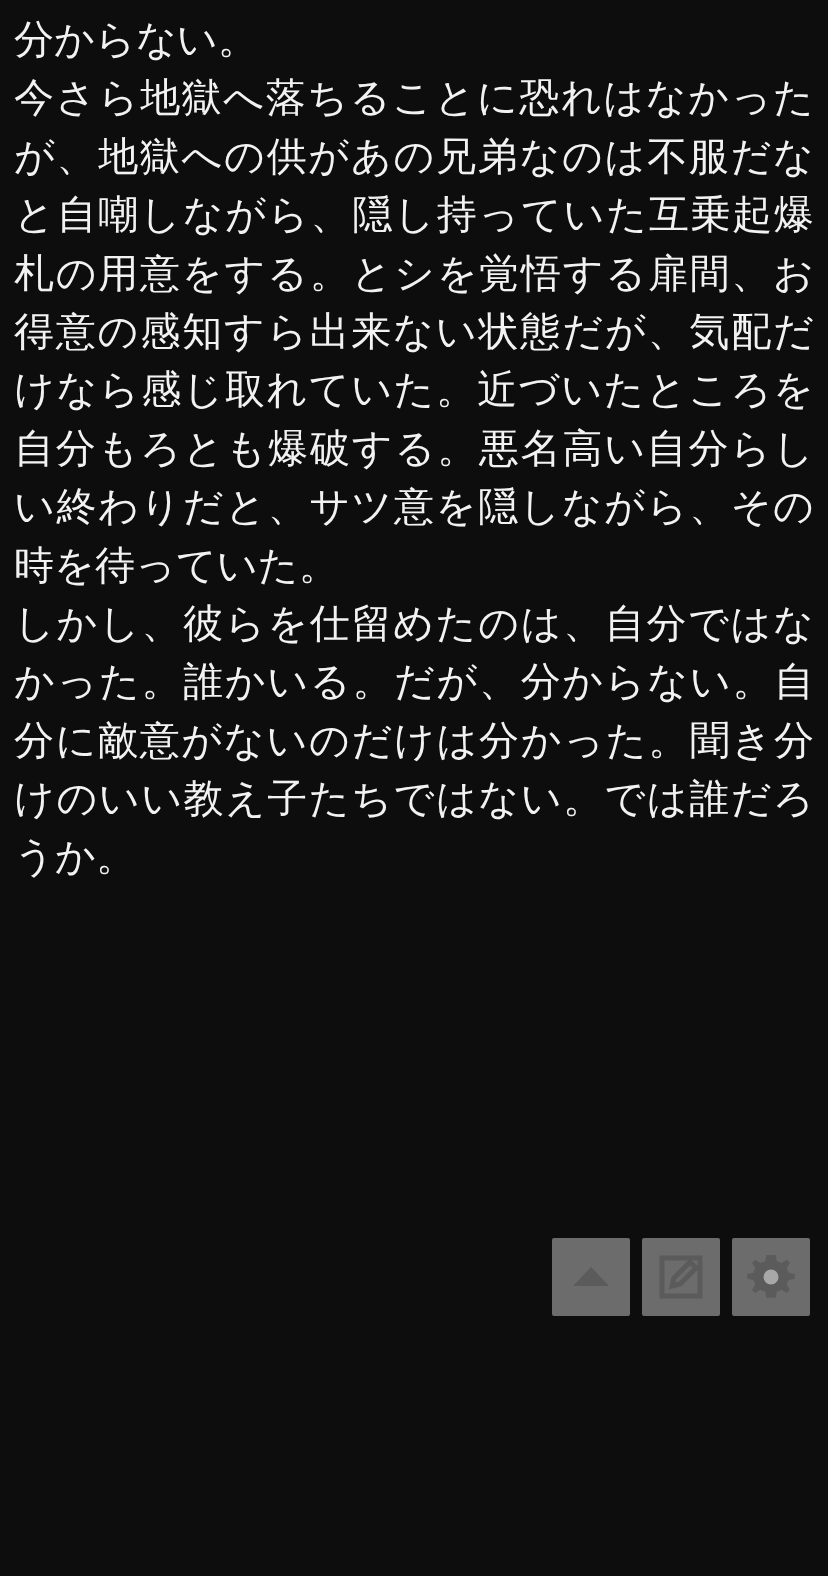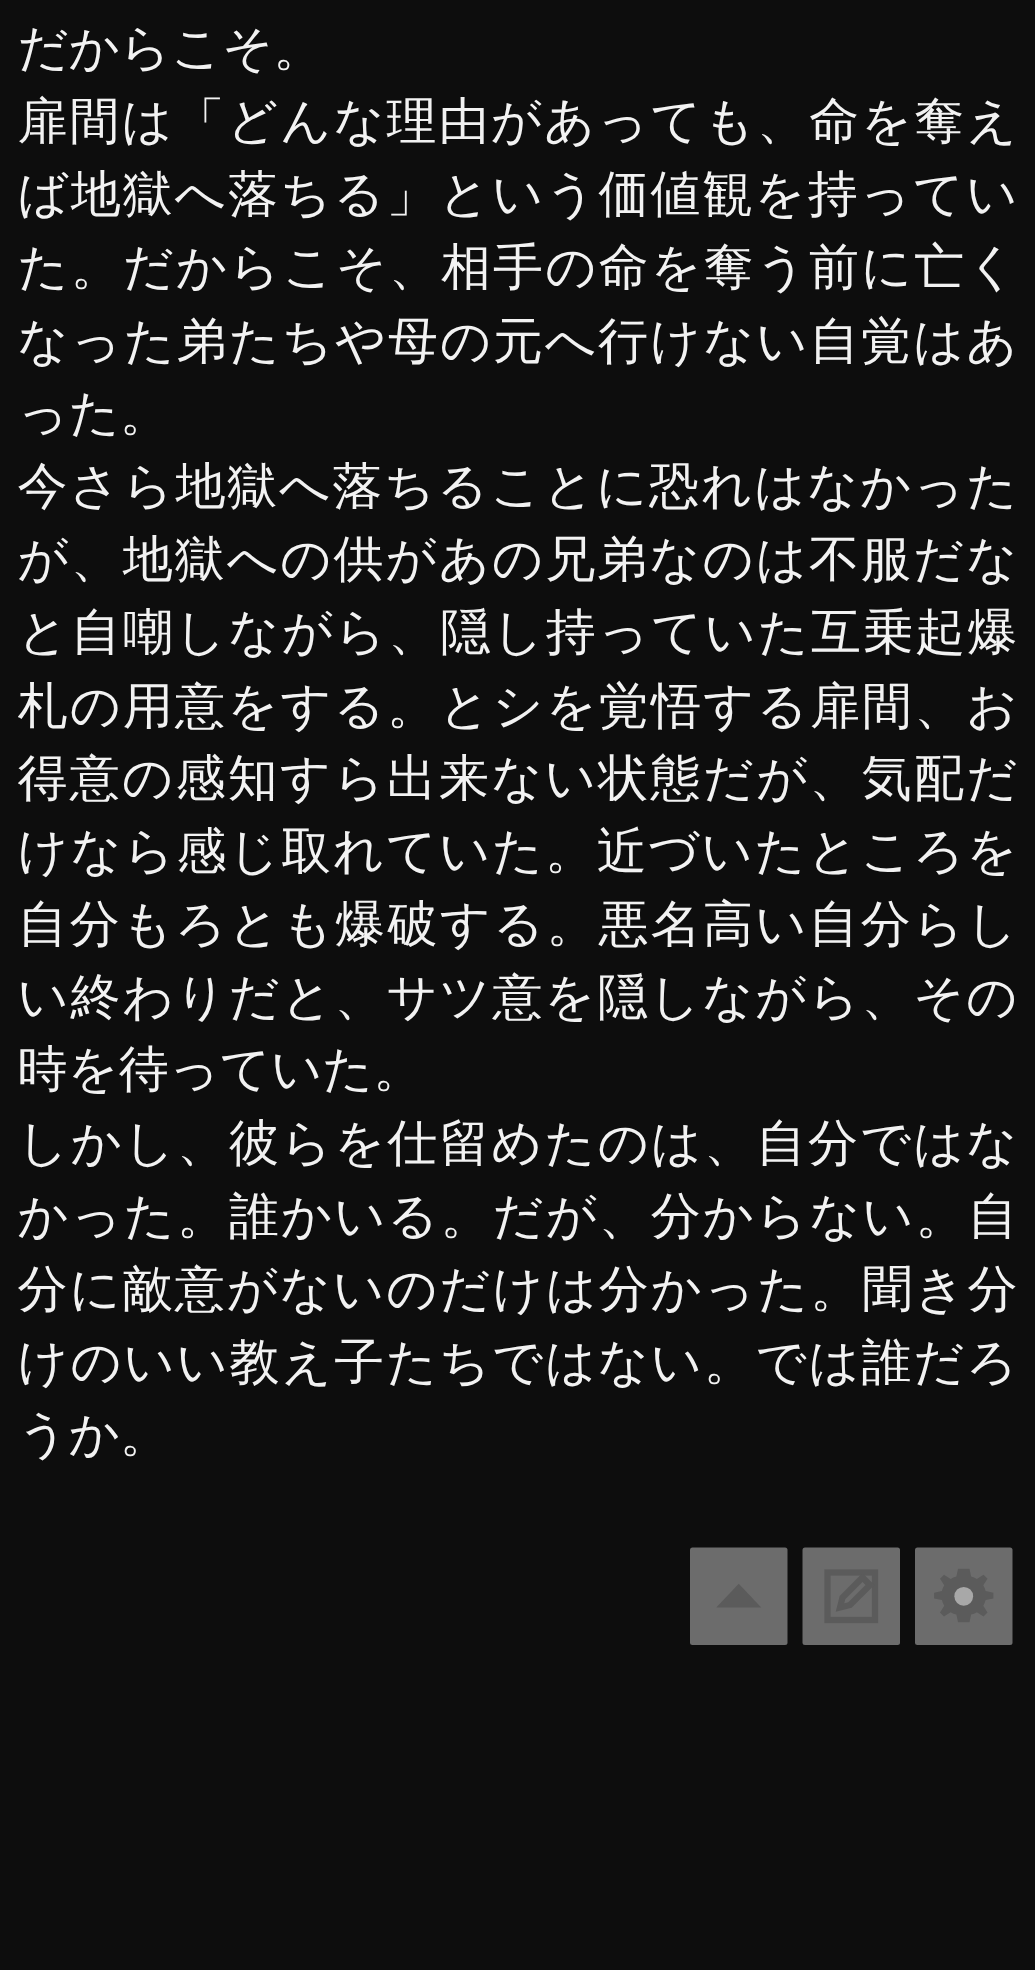--- a/index.html
+++ b/index.html
@@ -61,22 +61,21 @@
   .tool-btn svg { display: block; }
   .glyph-fill { fill: #5b5b5b; }
   .glyph-stroke { stroke: #5b5b5b; fill: none; stroke-width: 5; }
 </style>
 </head>
 <body>
 
 <div id="page">
 
   <div id="reader">
-    <p>だからこそ。</p>
-    <p>扉間は「どんな理由があっても、命を奪えば地獄へ落ちる」という価値観を持っていた。だからこそ、相手の命を奪う前に亡くなった弟たちや母の元へ行けない自覚はあった。</p>
+    <p>分からない。</p>
     <p>今さら地獄へ落ちることに恐れはなかったが、地獄への供があの兄弟なのは不服だなと自嘲しながら、隠し持っていた互乗起爆札の用意をする。とシを覚悟する扉間、お得意の感知すら出来ない状態だが、気配だけなら感じ取れていた。近づいたところを自分もろとも爆破する。悪名高い自分らしい終わりだと、サツ意を隠しながら、その時を待っていた。</p>
     <p>しかし、彼らを仕留めたのは、自分ではなかった。誰かいる。だが、分からない。自分に敵意がないのだけは分かった。聞き分けのいい教え子たちではない。では誰だろうか。</p>
 
   </div>
 
   <div class="float-toolbar">
 
     <button class="tool-btn">
       <span>
         <svg width="48" height="48" viewBox="0 0 48 48" aria-hidden="true">

